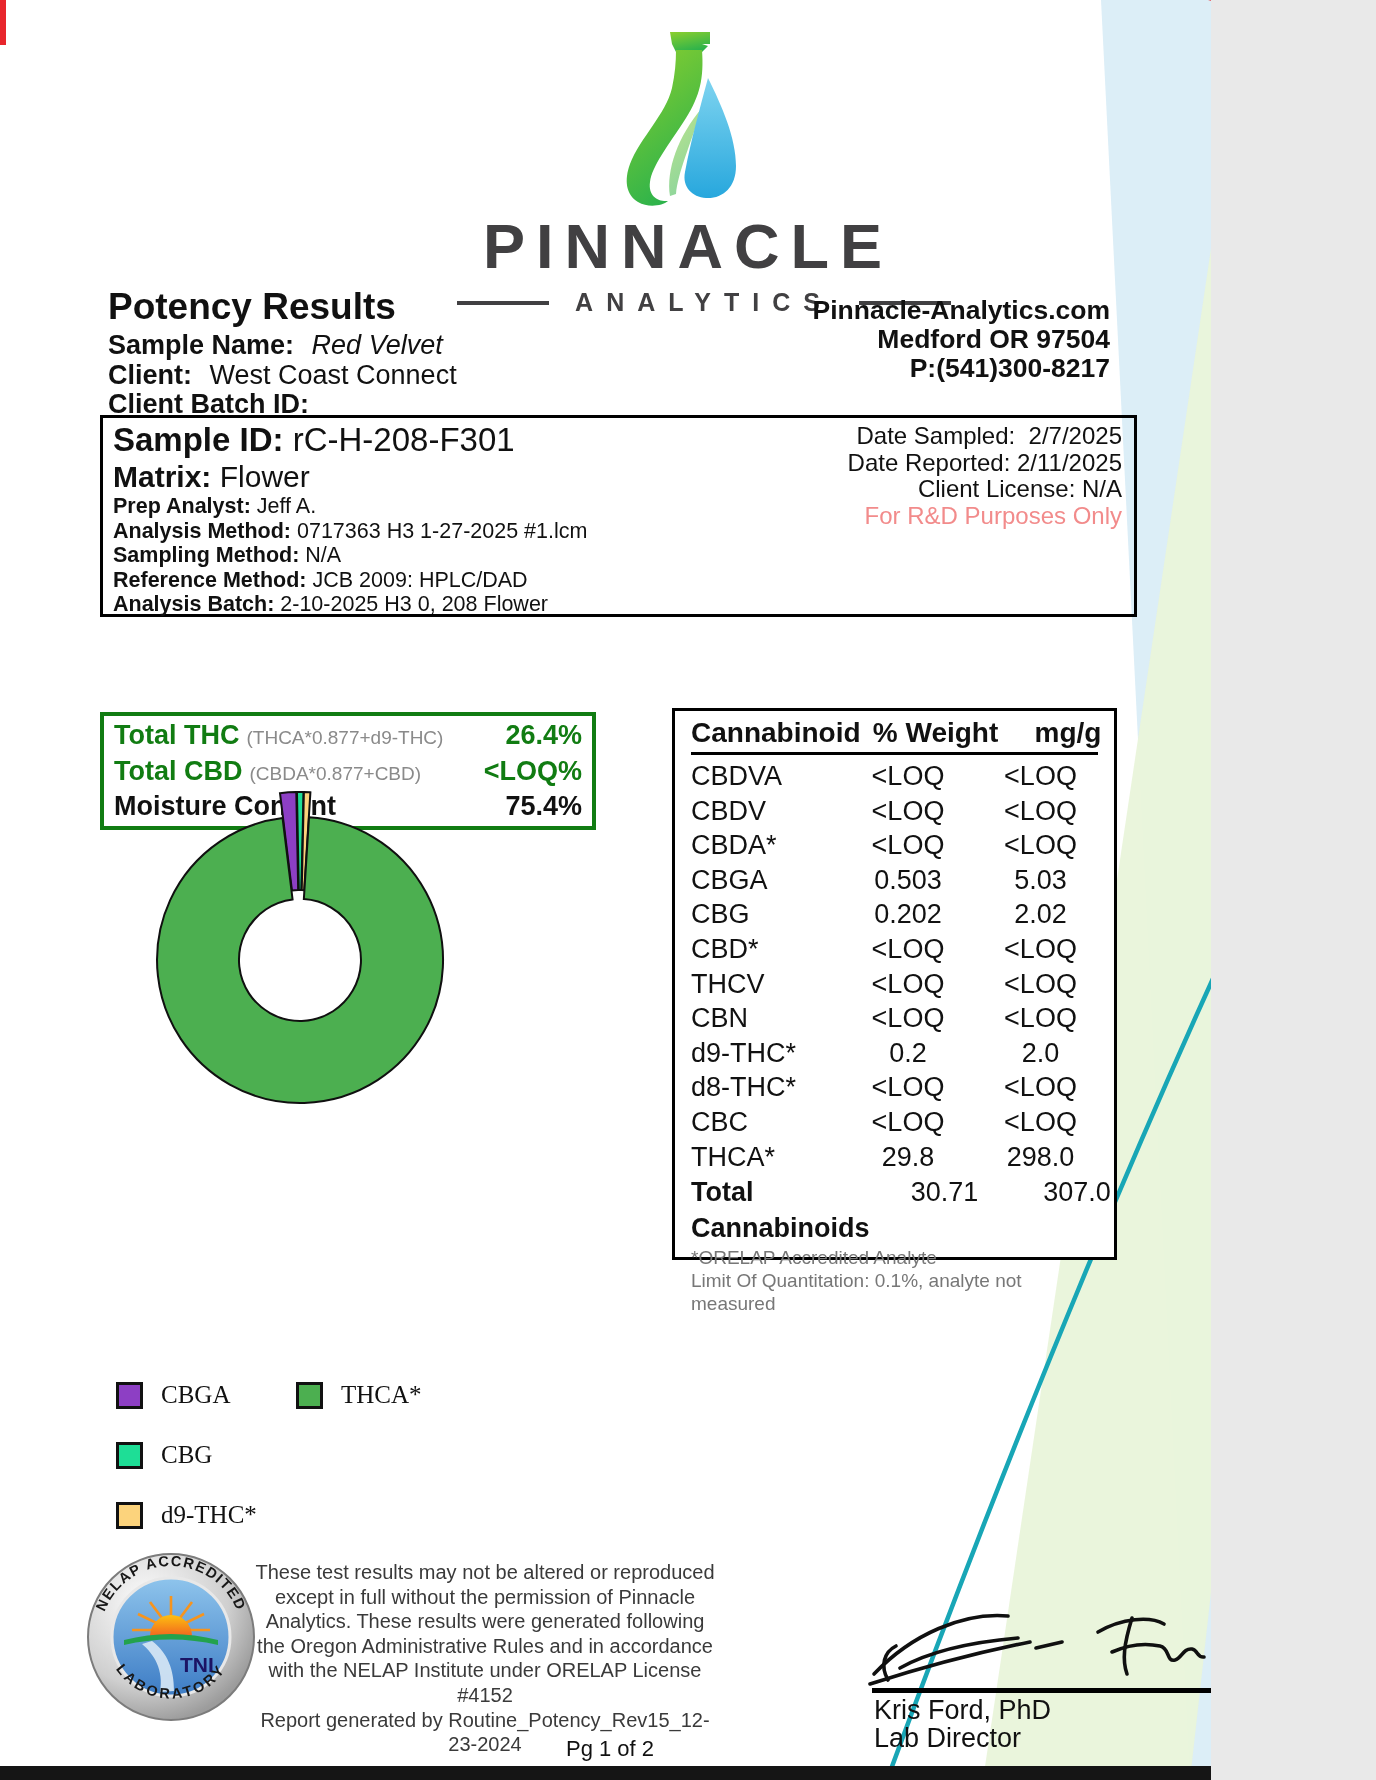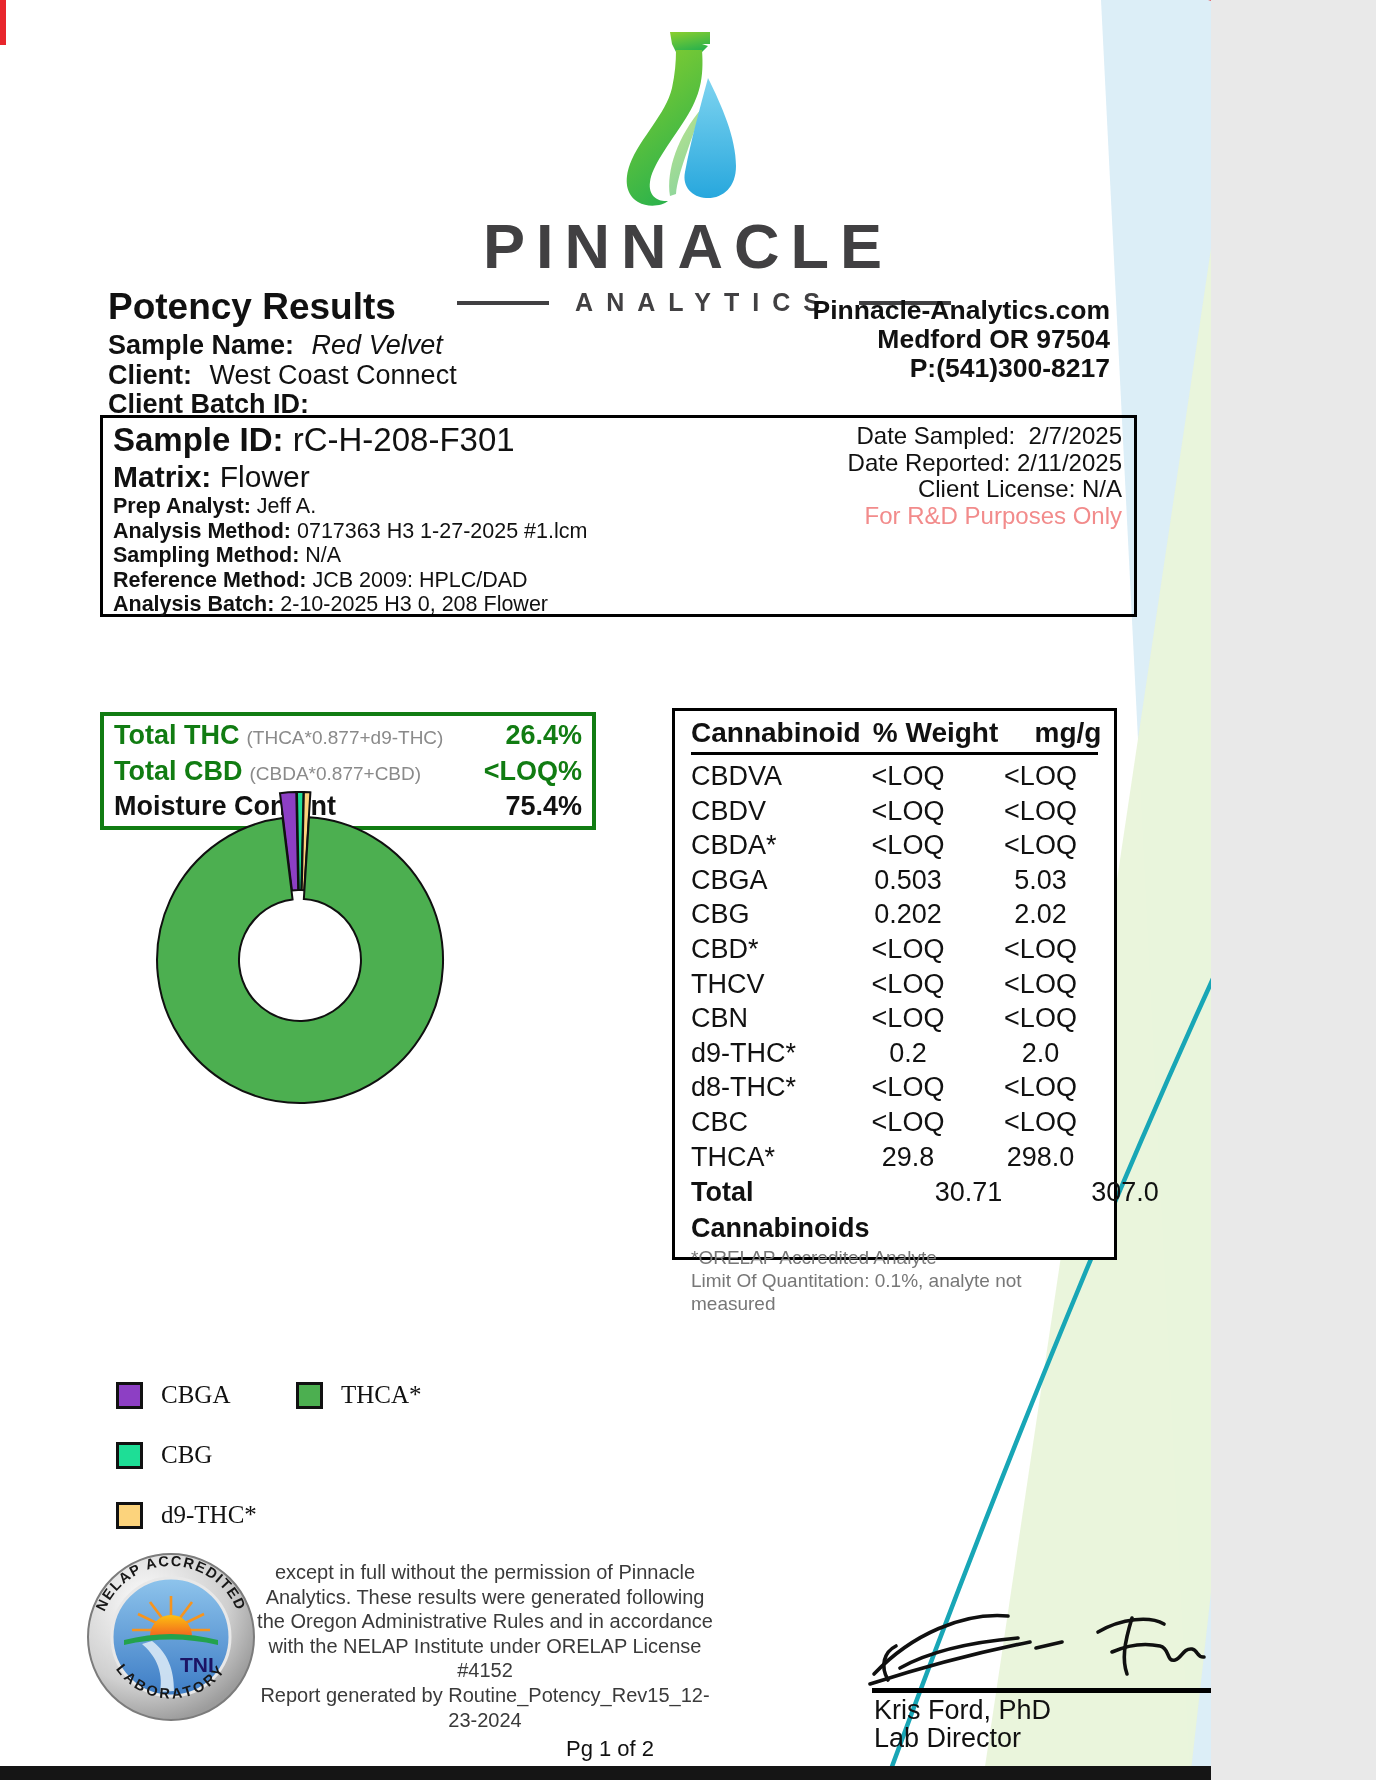--- a/index.html
+++ b/index.html
@@ -39,21 +39,21 @@
   .green{color:#117c12;}
   .sum-formula{font-size:19px;color:#8a8a8a;margin-left:7px;}
   .sum-val{margin-left:auto;font-size:27px;font-weight:bold;}
   
   .tbl-box{position:absolute;left:672px;top:708px;width:445px;height:552px;
            border:3px solid #000;z-index:2;padding:6px 16px;box-sizing:border-box;background:#fff;}
   .tbl-head{display:grid;grid-template-columns:1fr 150px 115px;font-size:28px;font-weight:bold;
             border-bottom:3px solid #000;padding-bottom:3px;margin-bottom:4px;}
   .tbl-row{display:grid;grid-template-columns:1fr 150px 115px;font-size:27px;line-height:34.6px;}
   .tc{text-align:center;}
-  .tbl-total{display:grid;grid-template-columns:1fr 150px 115px;font-size:27px;line-height:36px;gap:24px;}
+  .tbl-total{display:grid;grid-template-columns:1fr 150px 115px;font-size:27px;line-height:36px;}
   .tbl-total .nm{font-weight:bold;}
   .foot{font-size:19px;color:#777;line-height:23px;}
   
   .legend-item{position:absolute;display:flex;align-items:center;gap:18px;z-index:2;}
   .swatch{width:27px;height:27px;border:3px solid #111;box-sizing:border-box;}
   .legend-label{font-family:"Liberation Serif",serif;font-size:25px;color:#111;}
   
   .disclaimer{position:absolute;left:248px;top:1560px;width:474px;text-align:center;
               font-size:20px;line-height:24.6px;color:#3a3a3a;z-index:2;}
   .sig-line{position:absolute;left:872px;top:1688px;width:352px;height:5px;background:#000;z-index:2;}
@@ -293,20 +293,21 @@
     <text x="94" y="120" font-family="Liberation Sans,sans-serif" font-size="21" font-weight="bold" fill="#1b1464">TNI</text>
     <text font-family="Liberation Sans,sans-serif" font-size="14.5" font-weight="bold" fill="#171717" letter-spacing="1.5">
       <textPath href="#arcTop" startOffset="50%" text-anchor="middle" id="seal-top-text">NELAP ACCREDITED</textPath>
     </text>
     <text font-family="Liberation Sans,sans-serif" font-size="14.5" font-weight="bold" fill="#171717" letter-spacing="3">
       <textPath href="#arcBot" startOffset="50%" text-anchor="middle" id="seal-bot-text">LABORATORY</textPath>
     </text>
   </svg>
 
   <div class="disclaimer" id="disclaimer">
+      <div>These test results may not be altered or reproduced</div>
       <div>except in full without the permission of Pinnacle</div>
       <div>Analytics. These results were generated following</div>
       <div>the Oregon Administrative Rules and in accordance</div>
       <div>with the NELAP Institute under ORELAP License #4152</div>
       <div>Report generated by Routine_Potency_Rev15_12-23-2024</div>
     </div>
 
   <svg class="abs" style="left:860px;top:1596px;z-index:2" width="390" height="95" viewBox="0 0 390 95">
     <g stroke="#101010" stroke-width="3.6" fill="none" stroke-linecap="round">
       <path d="M14,78 C52,38 104,16 148,20"></path>

